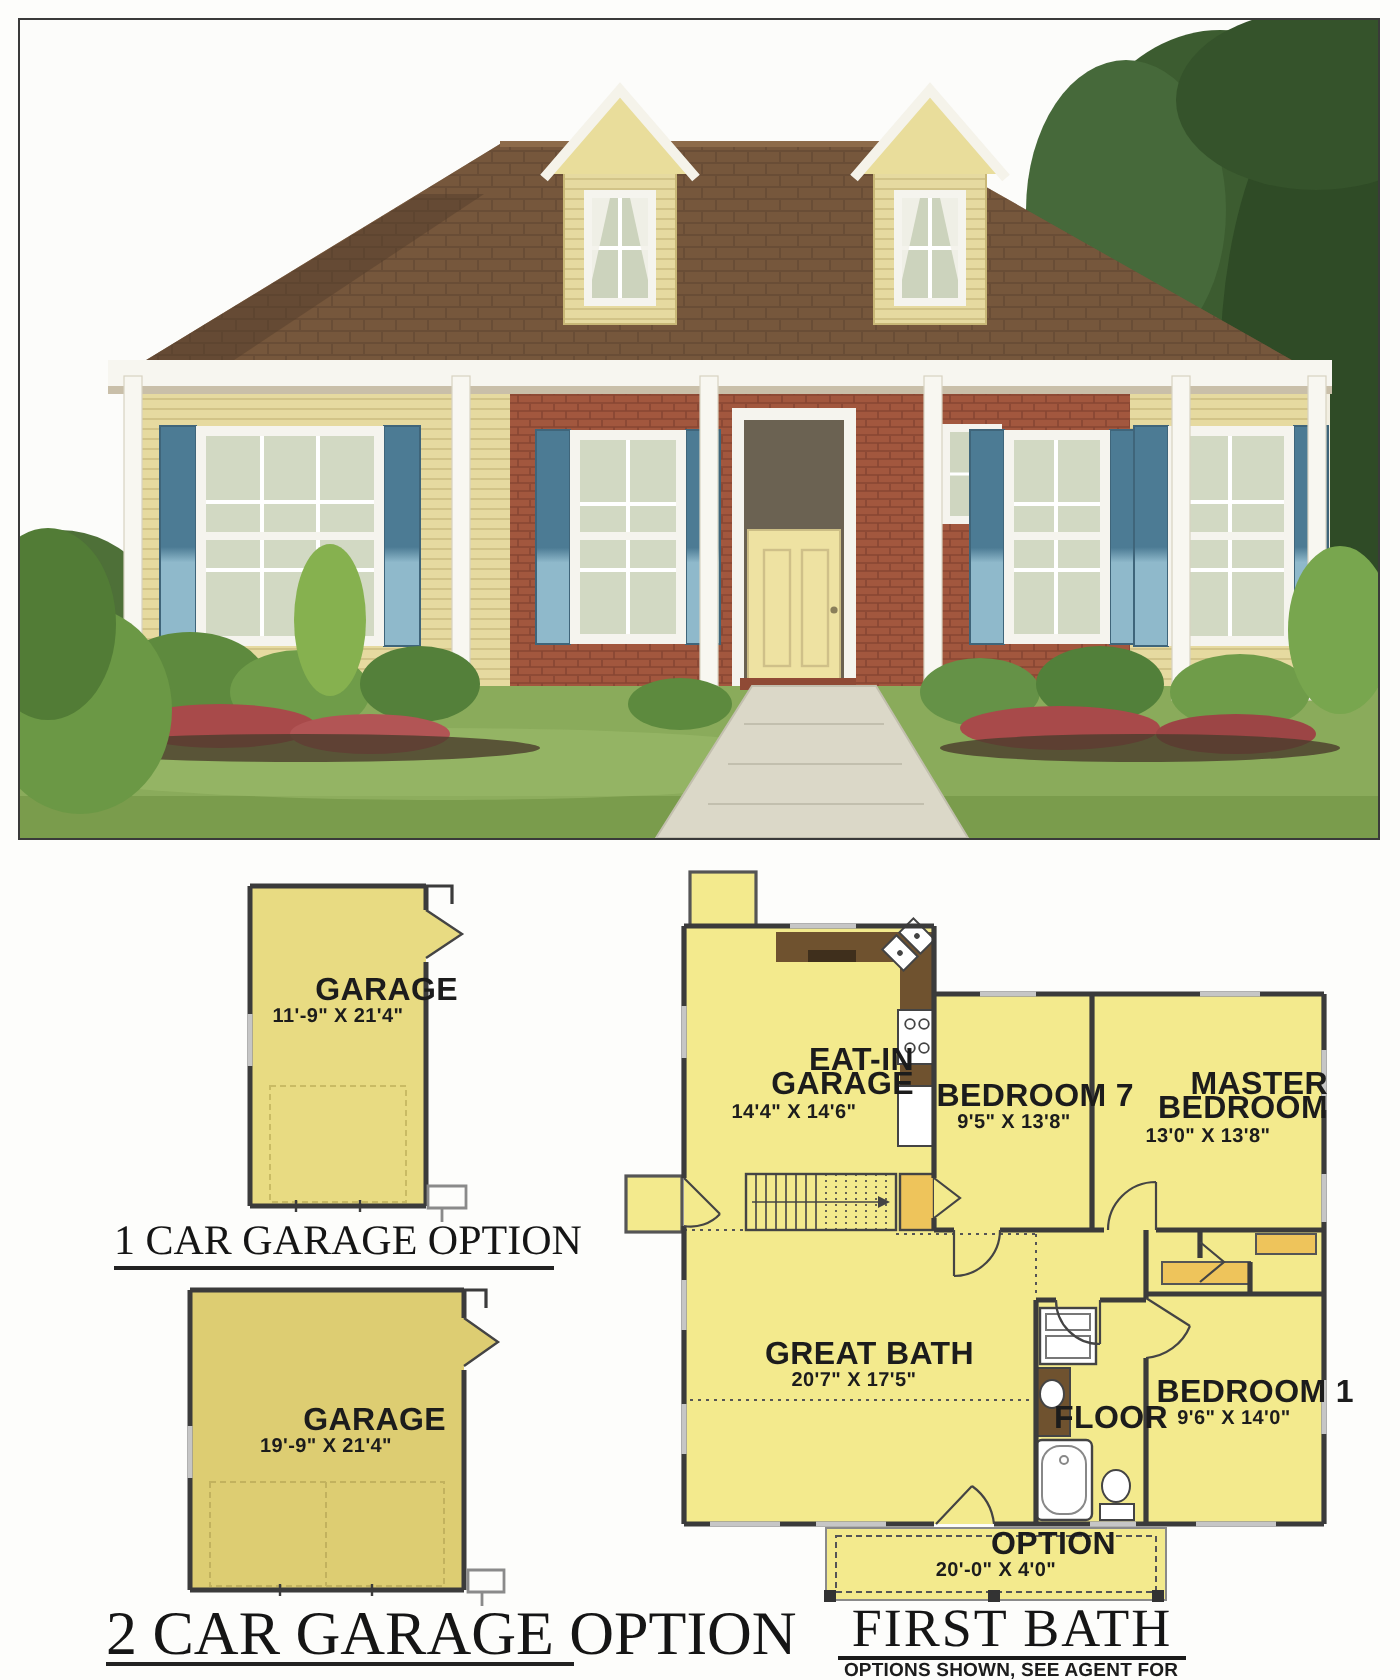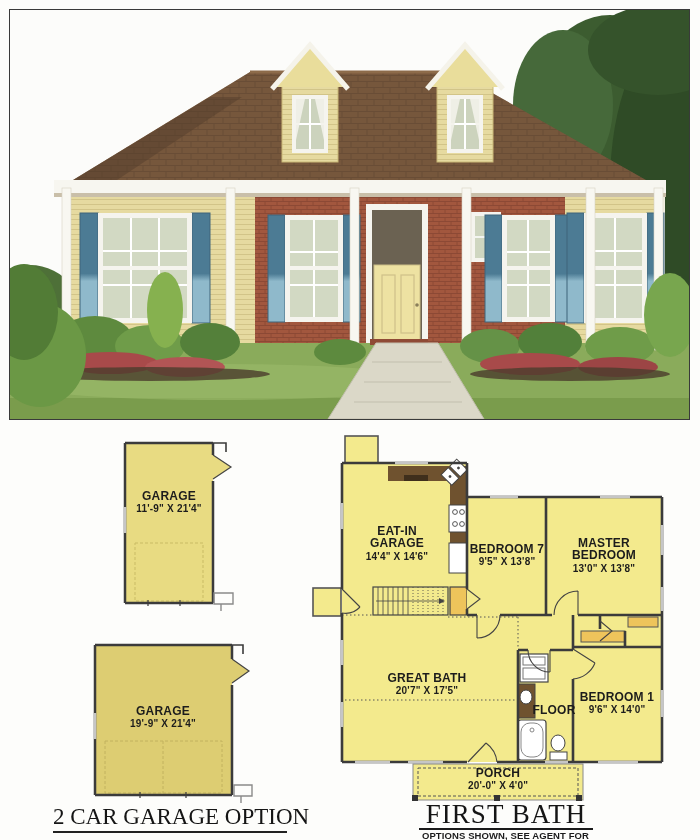--- a/index.html
+++ b/index.html
@@ -3,28 +3,28 @@
 <meta charset="utf-8">
 <style>
   html,body{margin:0;padding:0;background:#ffffff;}
   #page{position:relative;width:700px;height:840px;background:#fdfdfb;overflow:hidden;
         font-family:"Liberation Sans",sans-serif;}
   svg{display:block;}
   .abs{position:absolute;}
   
   #photo-frame{position:absolute;left:9px;top:9px;width:679px;height:409px;border:1px solid #3a3a3a;background:#fcfcfa;}
   
-  .room-label{position:absolute;text-align:center;color:#1c1c1c;font-weight:bold;
-              font-size:12px;line-height:12px;white-space:pre-line;letter-spacing:.2px;}
+  .room-label{position:absolute;text-align:right;color:#1c1c1c;font-weight:bold;
+              font-size:16px;line-height:12px;white-space:pre-line;letter-spacing:.2px;}
   .room-dims{position:absolute;text-align:center;color:#1c1c1c;font-weight:bold;
              font-size:10px;line-height:12px;letter-spacing:.2px;}
   .caption{position:absolute;text-align:center;color:#151515;font-family:"Liberation Serif",serif;
            border-bottom:2px solid #222;white-space:nowrap;}
   #caption-garage1{left:57px;top:609px;width:220px;font-size:21px;line-height:22px;padding-bottom:2px;}
-  #caption-garage2{left:53px;top:805px;width:234px;font-size:23px;line-height:24px;padding-bottom:2px;}
+  #caption-garage2{left:53px;top:805px;width:234px;font-size:31px;line-height:24px;padding-bottom:2px;}
   #first-floor-title{left:419px;top:801px;width:174px;font-size:27px;line-height:26px;
                      letter-spacing:1px;padding-bottom:1px;border-bottom:2px solid #1a1a1a;}
   #options-note{position:absolute;left:403px;top:830px;width:205px;text-align:center;
                 font-size:9.5px;font-weight:bold;letter-spacing:.1px;color:#1c1c1c;}
 </style>
 </head>
 <body>
 
 <div id="page">
 
@@ -325,20 +325,21 @@
       <path d="M278,190 V166 M278,166 A24,24 0 0 0 254,190"></path>
       <path d="M273,224 L295,238 M295,238 A26,26 0 0 1 273,254"></path>
       <path d="M250,225 V247 M250,247 A22,22 0 0 1 228,225"></path>
       <path d="M300,196 L312,206 L300,216"></path>
       <path d="M168,337 L186,318 M186,318 A27,27 0 0 1 197,337"></path>
     </g>
   </svg>
 
   <div class="room-label" style="left:109px;top:490px;width:120px">GARAGE</div>
   <div class="room-dims" style="left:109px;top:503px;width:120px">11'-9" X 21'4"</div>
+  <div class="caption" id="caption-garage1">1 CAR GARAGE OPTION</div>
 
   <div class="room-label" style="left:103px;top:705px;width:120px">GARAGE</div>
   <div class="room-dims" style="left:103px;top:718px;width:120px">19'-9" X 21'4"</div>
   <div class="caption" id="caption-garage2">2 CAR GARAGE OPTION</div>
 
   <div class="room-label" style="left:337px;top:525px;width:120px">EAT-IN
 GARAGE</div>
   <div class="room-dims" style="left:337px;top:551px;width:120px">14'4" X 14'6"</div>
 
   <div class="room-label" style="left:447px;top:543px;width:120px">BEDROOM 7</div>
@@ -349,19 +350,19 @@
   <div class="room-dims" style="left:544px;top:563px;width:120px">13'0" X 13'8"</div>
 
   <div class="room-label" style="left:367px;top:672px;width:120px">GREAT BATH</div>
   <div class="room-dims" style="left:367px;top:685px;width:120px">20'7" X 17'5"</div>
 
   <div class="room-label" style="left:524px;top:704px;width:60px">FLOOR</div>
 
   <div class="room-label" style="left:557px;top:691px;width:120px">BEDROOM 1</div>
   <div class="room-dims" style="left:557px;top:704px;width:120px">9'6" X 14'0"</div>
 
-  <div class="room-label" style="left:438px;top:767px;width:120px">PORCH</div>
+  <div class="room-label" style="left:438px;top:767px;width:120px">OPTION</div>
   <div class="room-dims" style="left:438px;top:780px;width:120px">20'-0" X 4'0"</div>
 
   <div class="caption" id="first-floor-title">FIRST BATH</div>
   <div id="options-note">OPTIONS SHOWN, SEE AGENT FOR DETAILS</div>
 
 </div>
 
 </body></html>

